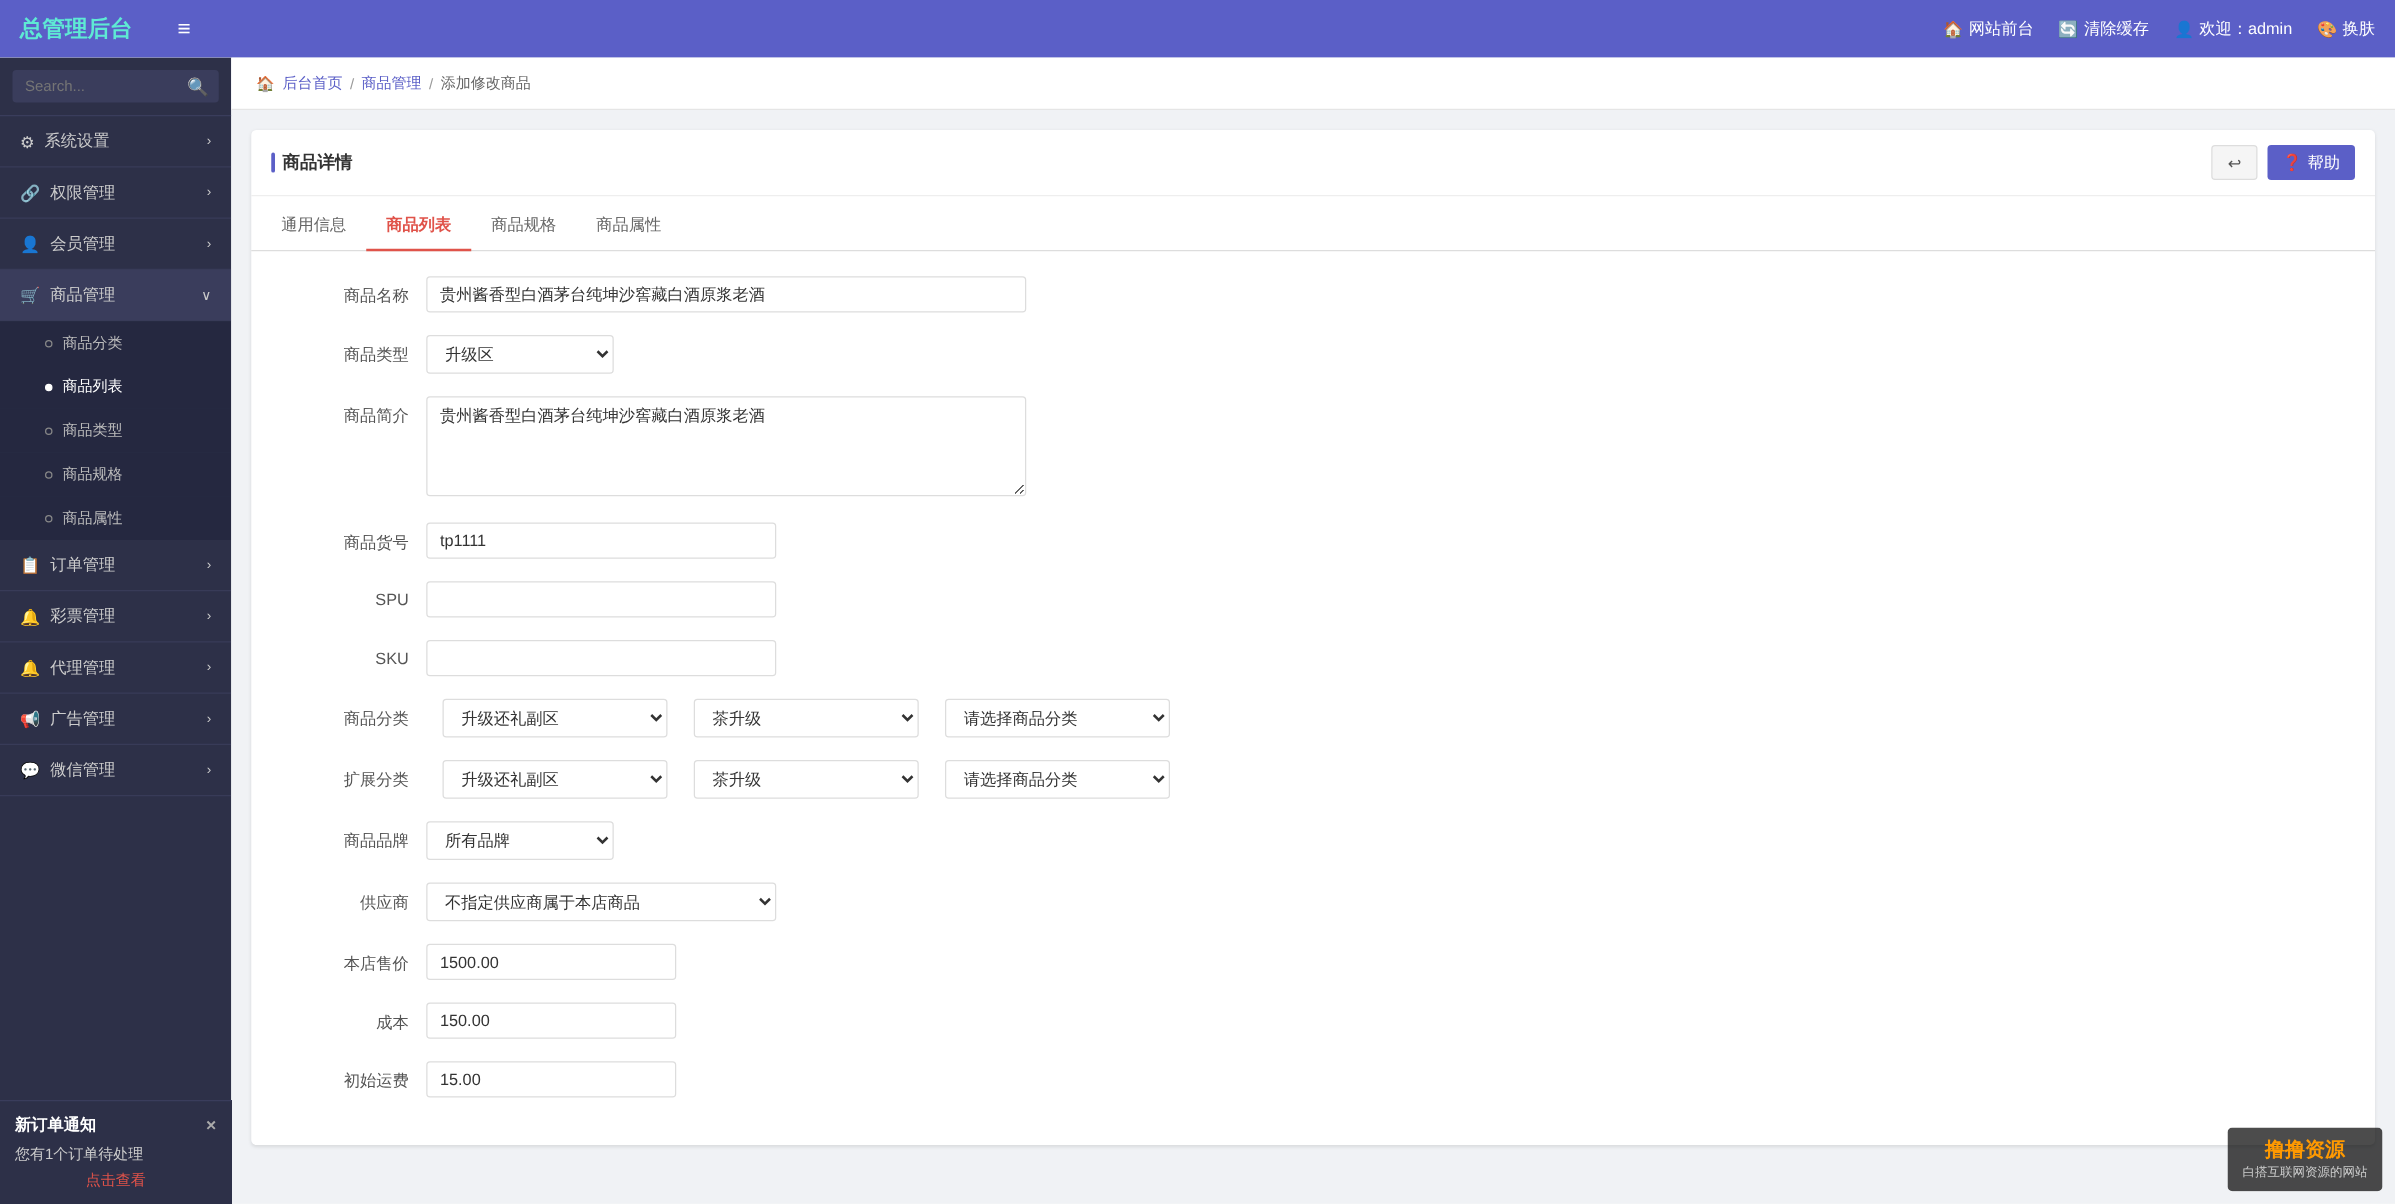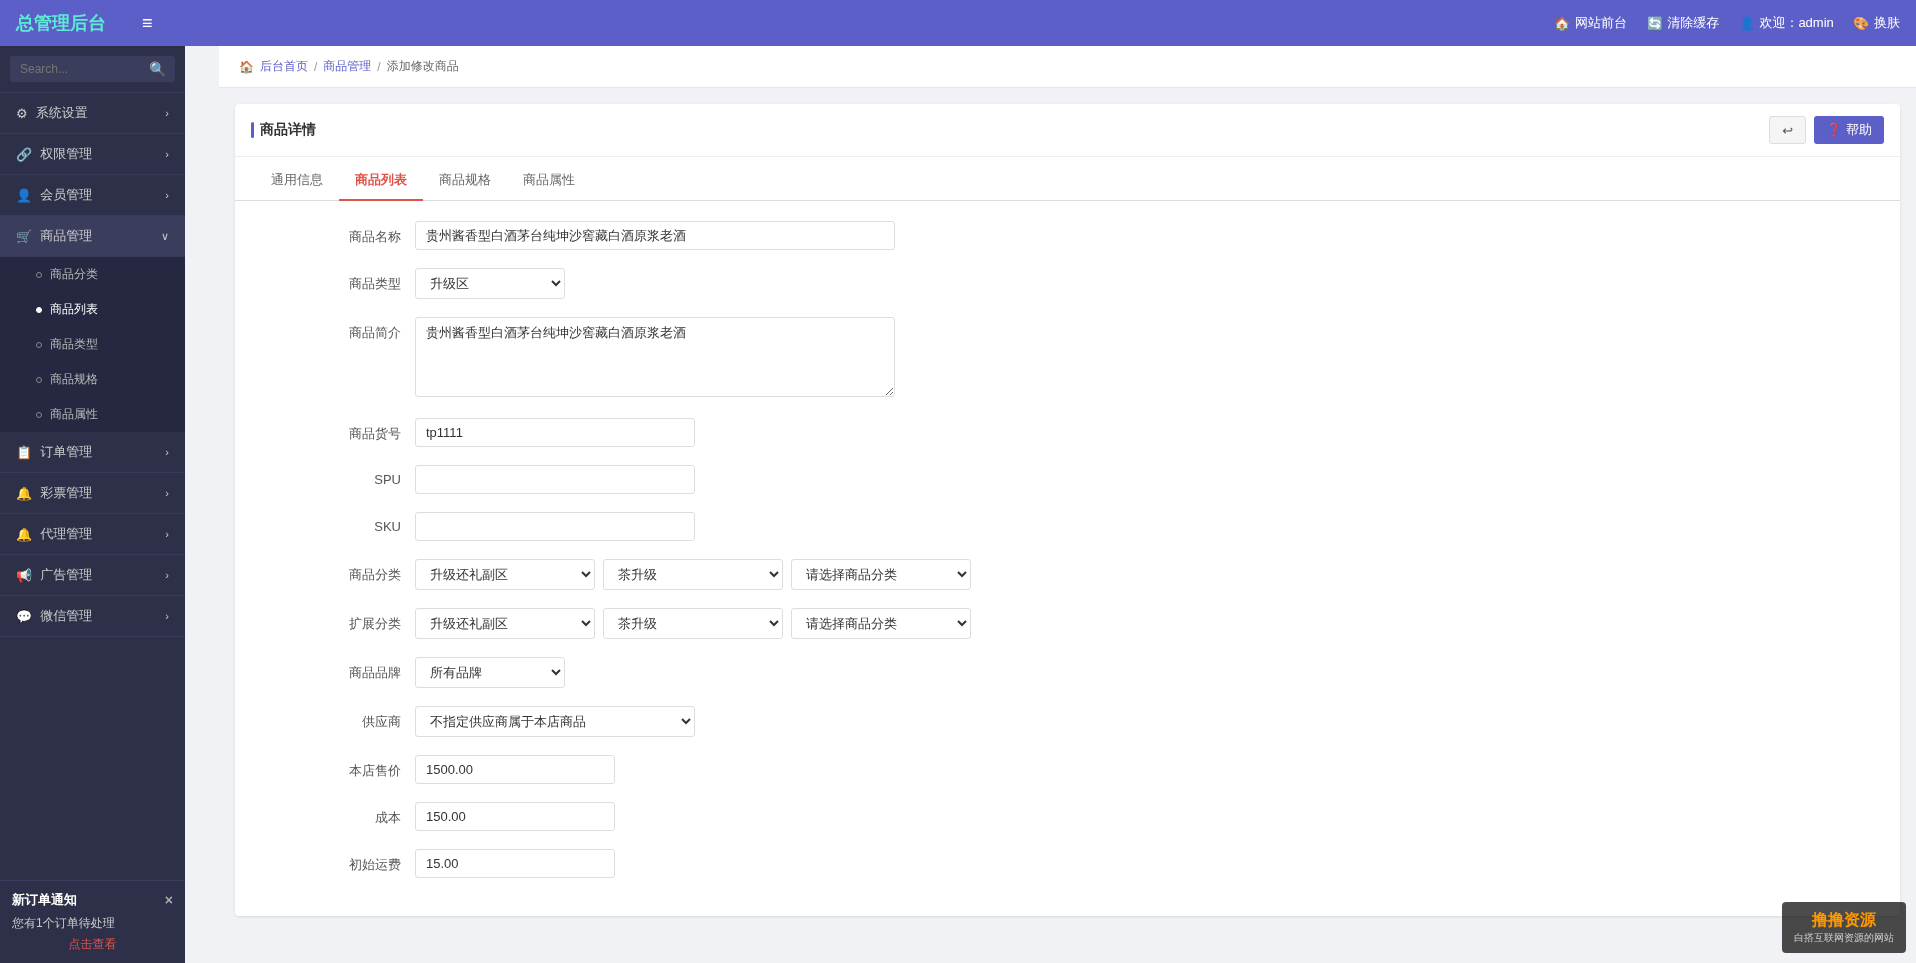--- a/index.html
+++ b/index.html
@@ -39,21 +39,20 @@
       display: flex;
       align-items: center;
       gap: 4px;
     }
 
     
     .main-layout {
       display: flex;
       flex: 1;
       overflow: hidden;
-      gap: 34px;
     }
 
     
     .sidebar {
       width: 185px;
       background: #2d3048;
       color: #aaa;
       overflow-y: auto;
       flex-shrink: 0;
     }
@@ -185,21 +184,21 @@
       color: white;
       display: flex;
       align-items: center;
       gap: 4px;
     }
 
     
     .tabs {
       display: flex;
       border-bottom: 1px solid #ddd;
-      padding: 0 20px;
+      padding: 0 8px;
       margin-top: 4px;
     }
     .tab {
       padding: 10px 16px;
       cursor: pointer;
       font-size: 13px;
       color: #666;
       border-bottom: 2px solid transparent;
       margin-bottom: -1px;
     }
@@ -215,21 +214,20 @@
       margin-bottom: 18px;
     }
     .form-label {
       width: 100px;
       flex-shrink: 0;
       color: #555;
       font-size: 13px;
       padding-top: 7px;
       text-align: right;
       padding-right: 14px;
-      margin-left: 40px;
     }
     .form-control-wrap {
       flex: 1;
     }
     .form-input {
       width: 100%;
       max-width: 480px;
       padding: 6px 10px;
       border: 1px solid #ddd;
       border-radius: 3px;
@@ -260,20 +258,21 @@
       cursor: pointer;
       min-width: 150px;
     }
     .form-select-group {
       display: flex;
       gap: 8px;
       flex-wrap: wrap;
     }
     .form-select-group .form-select {
       min-width: 180px;
+      margin-left: 13px;
     }
     .form-input-sm {
       max-width: 200px;
     }
 
     
     .notification-bar {
       position: fixed;
       bottom: 0;
       left: 0;

